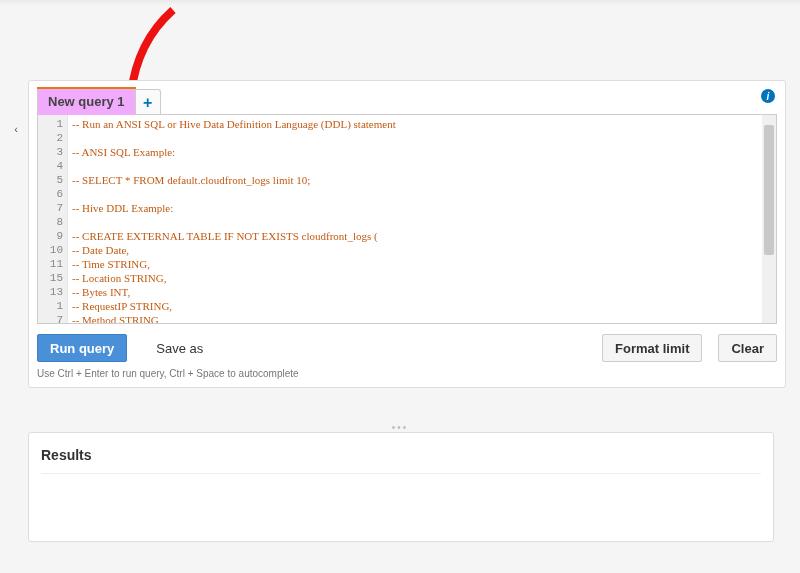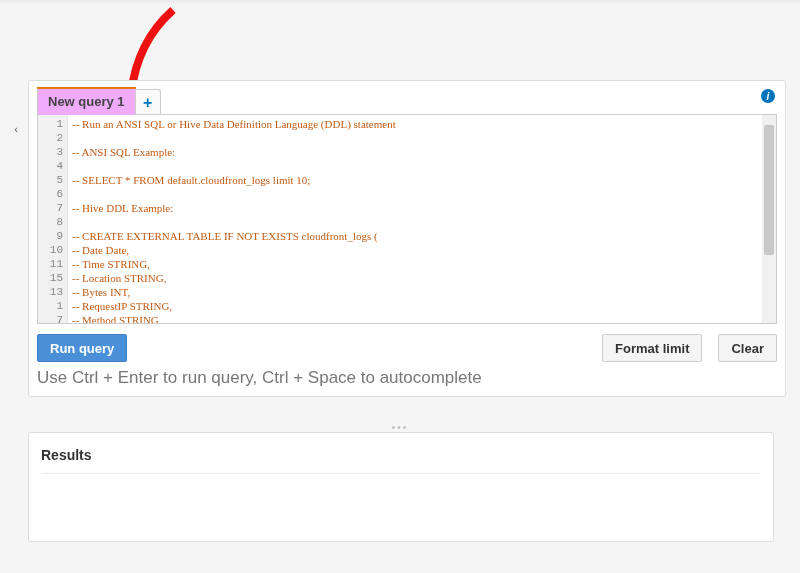--- a/index.html
+++ b/index.html
@@ -163,21 +163,21 @@
       color: #333;
       font-weight: 700;
     }
     .btn-flat { border: 1px solid transparent; background: transparent; font-weight: 400; }
     .btn-primary {
       background: #4a90d9;
       border: 1px solid #3b7fc4;
       color: #fff;
     }
     .hint {
-      font-size: 17px;
+      font-size: 10px;
       color: #777;
       padding-bottom: 4px;
     }
     .drag-handle {
       position: absolute;
       left: 50%; transform: translateX(-50%);
       top: 422px;
       color: #bbb;
       font-size: 10px;
       letter-spacing: 2px;
@@ -279,20 +279,23 @@
 -- Browser String</div>
     <div class="scroll-track">
       <div class="scroll-thumb"></div>
     </div>
   </div>
 
   <div class="toolbar">
     <div class="btn btn-primary">
       <span>Run query</span>
     </div>
+    <div class="btn btn-flat">
+      <span>Save as</span>
+    </div>
     <div class="spacer"></div>
     <div class="btn">
       <span>Format limit</span>
     </div>
     <div class="btn">
       <span>Clear</span>
     </div>
   </div>
 
   <div class="hint">Use Ctrl + Enter to run query, Ctrl + Space to autocomplete</div>

